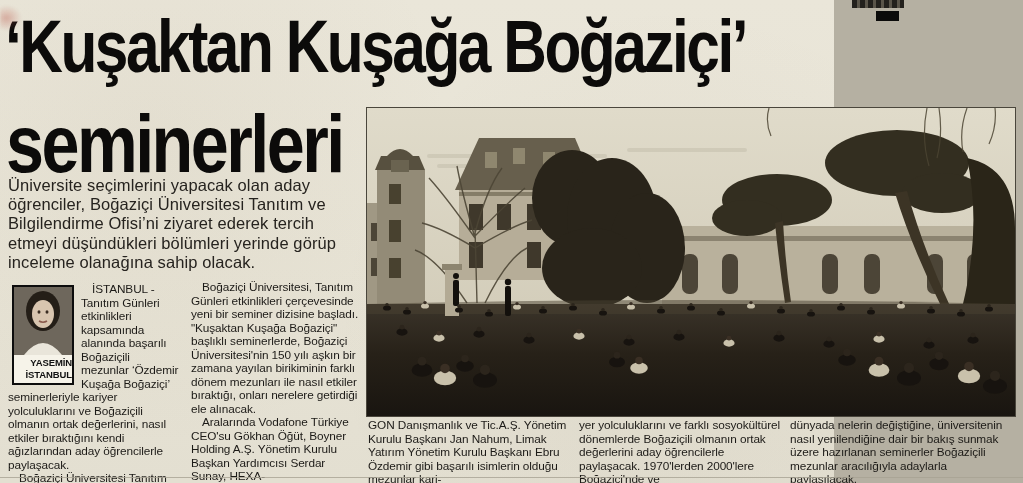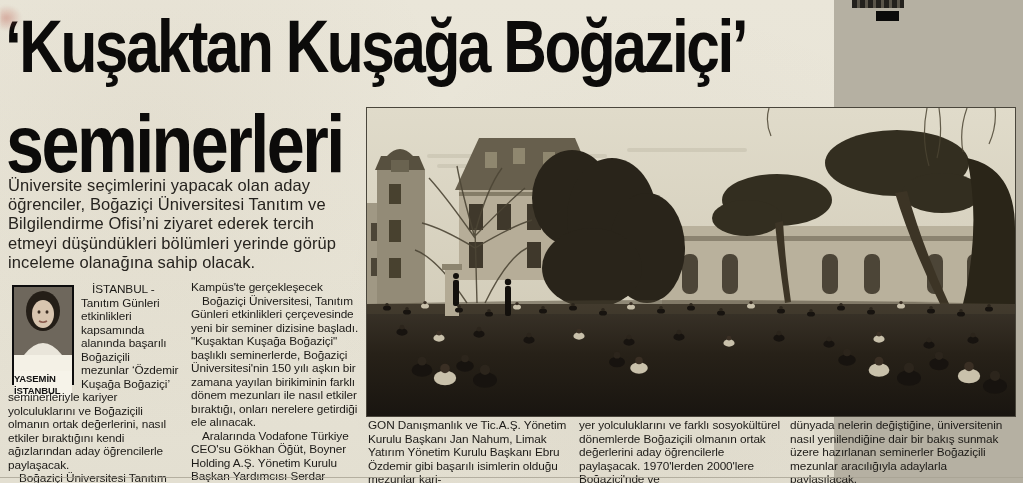--- a/index.html
+++ b/index.html
@@ -31,22 +31,22 @@
   .bodycol p.ind{text-indent:11px;}
   .col1{top:283px;left:8px;width:172px;}
   .col2{top:281px;left:191px;width:172px;}
   .col3{top:419px;left:368px;width:208px;}
   .col4{top:419px;left:579px;width:207px;}
   .col5{top:419px;left:790px;width:225px;}
   
   .portrait{float:left;width:62px;height:100px;margin:2px 7px 2px 4px;
     border:2px solid #0d0d0d;background:#f4f1e6;box-sizing:border-box;}
   .portrait .ph{display:block;width:100%;height:68px;}
-  .portrait .cap{height:26px;background:#f6f3e9;text-align:left;
-    font-weight:700;font-size:9.5px;line-height:11.5px;padding-top:2px;color:#111;margin-top:16px;}
+  .portrait .cap{height:26px;background:#f6f3e9;text-align:right;
+    font-weight:700;font-size:9.5px;line-height:11.5px;padding-top:2px;color:#111;}
   
   .photo{position:absolute;z-index:1;top:107px;left:366px;width:648px;height:308px;
     border:1px solid #4a463c;background:#d9d4c4;}
   .photo svg{display:block;width:648px;height:308px;}
   
   .mast-strip{position:absolute;top:0;left:852px;width:52px;height:8px;z-index:4;
     background:repeating-linear-gradient(90deg,#23211d 0 5px,#5a554a 5px 8px);}
   .mast-block{position:absolute;top:11px;left:876px;width:23px;height:10px;
     background:#0b0b0a;z-index:4;}
   .red-smudge{position:absolute;top:5px;left:0;width:22px;height:26px;z-index:4;
@@ -255,21 +255,20 @@
       <div class="cap">
         <div>YASEMİN</div>
         <div>İSTANBUL</div>
       </div>
     </div>
     <p class="ind">İSTANBUL - Tanıtım Günleri etkinlikleri kapsamında alanında başarılı Boğaziçili mezunlar ‘Özdemir Kuşağa Boğaziçi’ seminerleriyle kariyer yolculuklarını ve Boğaziçili olmanın ortak değerlerini, nasıl etkiler bıraktığını kendi ağızlarından aday öğrencilerle paylaşacak.</p>
     <p class="ind">Boğaziçi Üniversitesi Tanıtım Günleri bu yıl, 19 - 27 Temmuz 2016 tarihleri arasında Güney</p>
   </div>
 
   <div class="bodycol col2">
-    <p>Kampüs'te gerçekleşecek</p>
     <p class="ind">Boğaziçi Üniversitesi, Tanıtım Günleri etkinlikleri çerçevesinde yeni bir seminer dizisine başladı. "Kuşaktan Kuşağa Boğaziçi" başlıklı seminerlerde, Boğaziçi Üniversitesi'nin 150 yılı aşkın bir zamana yayılan birikiminin farklı dönem mezunları ile nasıl etkiler bıraktığı, onları nerelere getirdiği ele alınacak.</p>
     <p class="ind">Aralarında Vodafone Türkiye CEO'su Gökhan Öğüt, Boyner Holding A.Ş. Yönetim Kurulu Başkan Yardımcısı Serdar Sunay, HEXA-</p>
   </div>
 
   <div class="bodycol col3">
     <p>GON Danışmanlık ve Tic.A.Ş. Yönetim Kurulu Başkanı Jan Nahum, Limak Yatırım Yönetim Kurulu Başkanı Ebru Özdemir gibi başarılı isimlerin olduğu mezunlar kari-</p>
   </div>
   <div class="bodycol col4">
     <p>yer yolculuklarını ve farklı sosyokültürel dönemlerde Boğaziçili olmanın ortak değerlerini aday öğrencilerle paylaşacak. 1970'lerden 2000'lere Boğaziçi'nde ve</p>
   </div>

